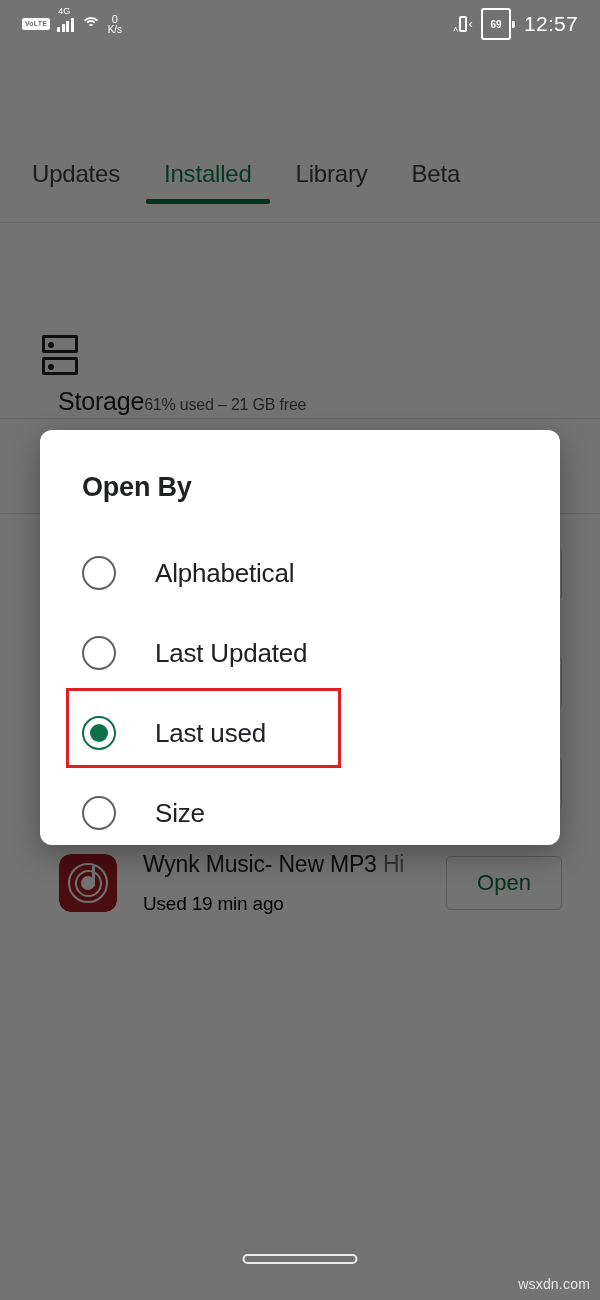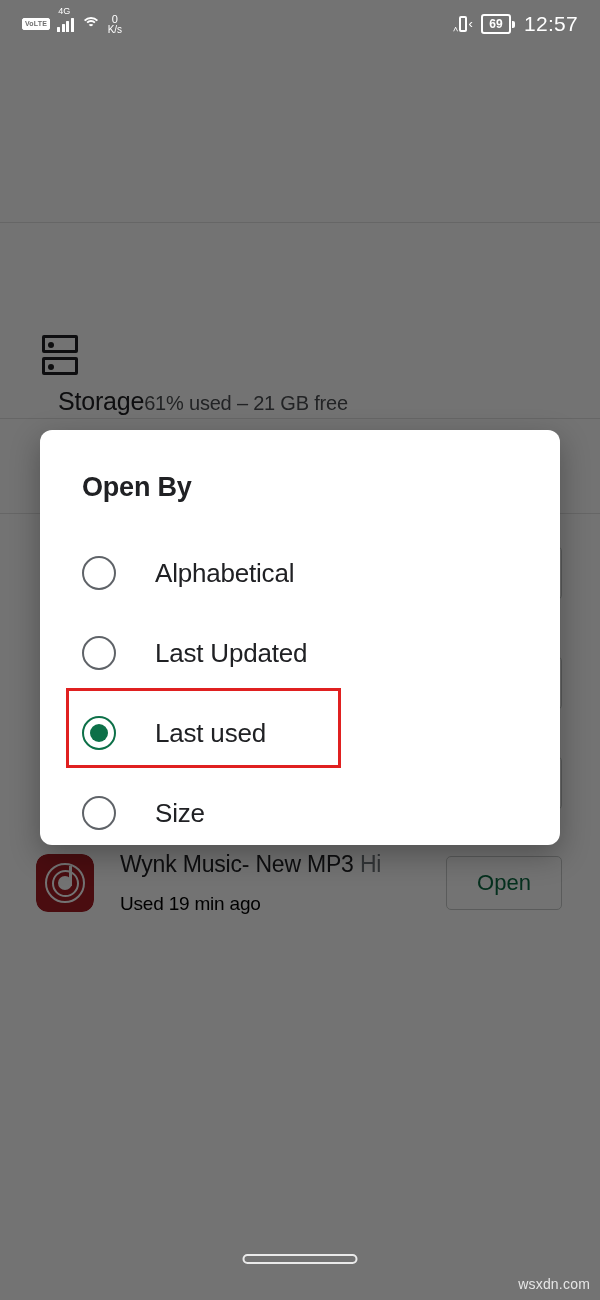--- a/index.html
+++ b/index.html
@@ -64,23 +64,23 @@
   .vibrate { position:relative; width:18px; height:20px; }
   .vibrate .body {
     position:absolute; left:5px; top:2px; width:8px; height:16px;
     border:2px solid #fff; border-radius:2px;
   }
   .vibrate .tick { position:absolute; font-size:13px; top:2px; line-height:16px; }
   .vibrate .tl { left:-1px; }
   .vibrate .tr { right:-1px; }
   .battery { position:relative; width:34px; height:17px; display:flex; align-items:center;}
   .battery .shell {
-    width:30px; height:20px; border:2px solid #fff; border-radius:3px;
+    width:30px; height:32px; border:2px solid #fff; border-radius:3px;
     display:flex; align-items:center; justify-content:center;
-    font-size:12px; font-weight:bold; color:#fff;
+    font-size:10px; font-weight:bold; color:#fff;
   }
   .battery .cap {
     width:3px; height:7px; background:#fff; border-radius:0 2px 2px 0; margin-left:1px;
   }
   .clock { font-size:21px; letter-spacing:.3px; }
 
   
   .appbar {
     position:absolute; top:60px; left:0; right:0; height:76px;
     display:flex; align-items:center; padding-left:30px;
@@ -129,37 +129,37 @@
   }
   .storage-icon .bar.t { top:2px; }
   .storage-icon .bar.b { top:24px; }
   .storage-icon .bar .dot {
     position:absolute; left:3px; top:4px; width:6px; height:6px;
     border-radius:50%; background:#202124;
   }
   .storage-body { flex:1; margin-left:20px; padding-top:6px; }
   .storage-line { display:flex; align-items:baseline; justify-content:space-between; }
   .storage-label { font-size:25px; color:#202124; letter-spacing:-.2px; }
-  .storage-stat { font-size:20px; color:#4c4f52; letter-spacing:-.2px; }
+  .storage-stat { font-size:16px; color:#4c4f52; letter-spacing:-.2px; }
   .storage-track {
     margin-top:14px; height:7px; border-radius:4px; background:#d9dbd9; overflow:hidden;
   }
   .storage-fill { height:100%; background:#0d6b43; border-radius:4px; }
   .chev { width:30px; display:flex; align-items:center; justify-content:center;
           padding-top:18px; color:#5f6368; font-size:30px; }
 
   .sec-divider {
     position:absolute; left:0; right:0; height:1px; background:#e3e3e3;
   }
 
   
   .applist { position:absolute; left:0; right:0; top:513px; }
   .app-row {
     display:flex; align-items:center; height:100px;
-    padding:0 38px 0 36px;
+    padding:0 38px 0 59px;
   }
   .app-icon {
     width:58px; height:58px; flex:0 0 auto; border-radius:12px;
     background:#fff; display:flex; align-items:center; justify-content:center;
     overflow:hidden; position:relative;
   }
   .app-info { flex:1; margin-left:26px; min-width:0; }
   .app-name {
     font-size:23px; color:#202124; white-space:nowrap; overflow:hidden;
     letter-spacing:-.2px;
@@ -270,20 +270,26 @@
     position:absolute; right:10px; bottom:8px; font-size:14px;
     color:rgba(255,255,255,.82); z-index:55; letter-spacing:.2px;
   }
 </style>
 </head>
 <body>
 
 <div id="screen">
 
 
+  <div class="tabs">
+    <div class="tab">Updates</div>
+    <div class="tab active">Installed</div>
+    <div class="tab">Library</div>
+    <div class="tab">Beta</div>
+  </div>
   <div class="tabs-divider"></div>
 
 
   <div class="storage-row">
     <div class="storage-icon">
       <div class="bar t">
           <span class="dot"></span>
         </div>
       <div class="bar b">
           <span class="dot"></span>

